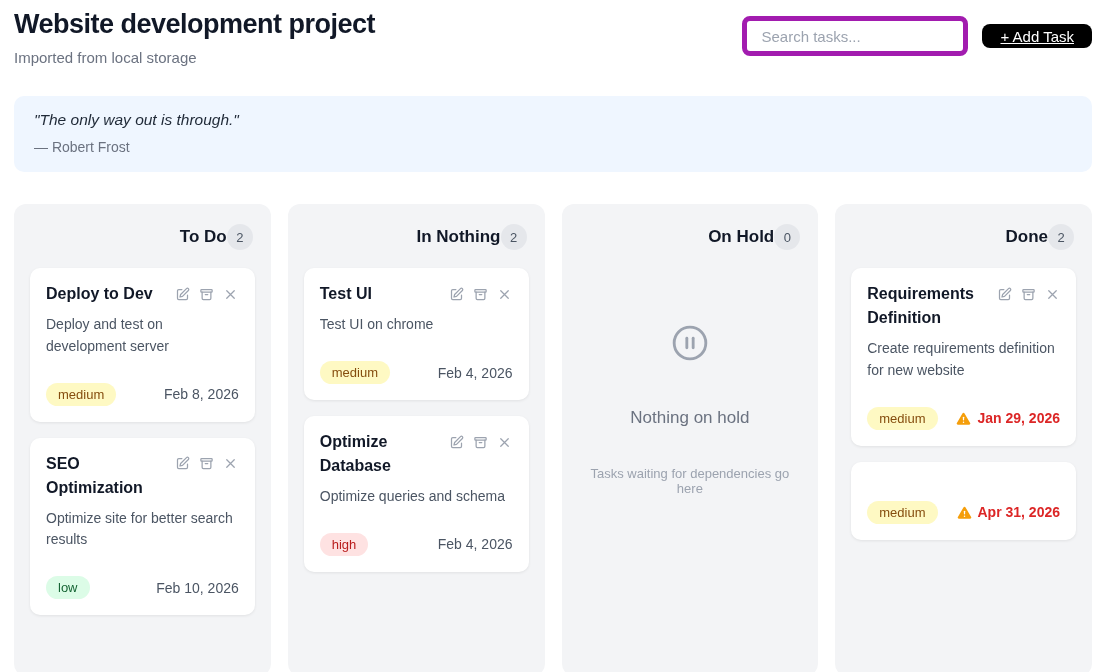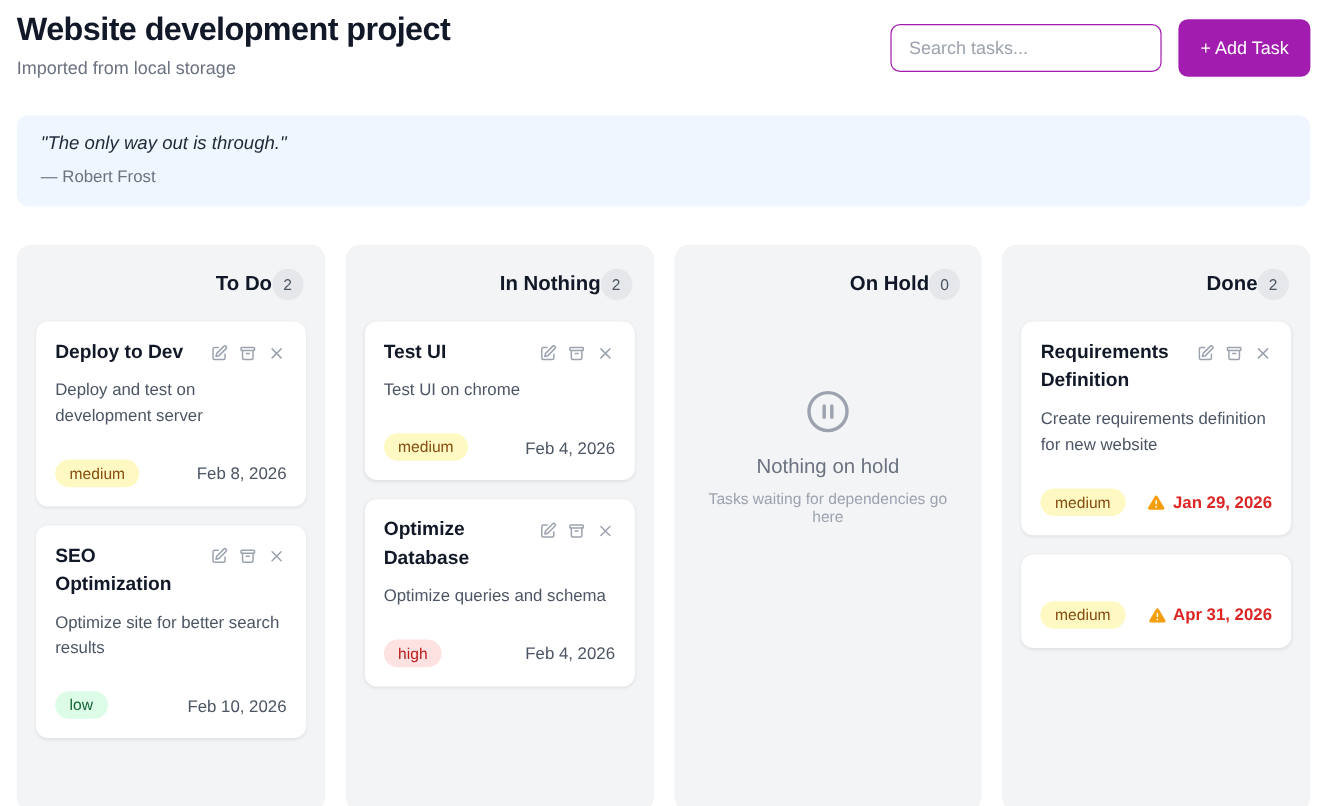--- a/index.html
+++ b/index.html
@@ -12,29 +12,30 @@
   .page { padding: 8px 14px 0 14px; }
 
   
   .header { display: flex; justify-content: space-between; align-items: flex-start; }
   .page-title {
     font-size: 27px; font-weight: bold; color: #111827; letter-spacing: -0.5px; line-height: 1.2;
   }
   .page-subtitle { margin-top: 9px; font-size: 15px; color: #6b7280; }
   .header-actions { display: flex; gap: 14px; margin-top: 8px; align-items: center; }
   .search-input {
-    width: 226px; height: 40px; border: 1px solid #a21caf; border-radius: 8px;
+    width: 226px; height: 40px; border: 5px solid #a21caf; border-radius: 8px;
     padding: 0 14px; font-size: 15px; color: #374151; outline: none;
     font-family: "Liberation Sans", sans-serif; background: #fff;
   }
   .search-input::placeholder { color: #9ca3af; }
   .add-task-btn {
-    height: 48px; padding: 0 18px; background: #a21caf; color: #fff; border: none;
+    height: 24px; padding: 0 18px; background: #000000; color: #fff; border: none;
     border-radius: 8px; font-size: 15px; cursor: pointer; font-family: "Liberation Sans", sans-serif;
     white-space: nowrap;
+    text-decoration: underline;
   }
 
   
   .quote-banner {
     margin-top: 30px; background: #eff6ff; border-radius: 10px; padding: 15px 20px 17px 20px;
   }
   .quote-text { font-style: italic; font-size: 15.5px; color: #1f2937; }
   .quote-author { margin-top: 10px; font-size: 14px; color: #6b7280; }
 
   
@@ -77,21 +78,21 @@
   .priority-high { background: #fee2e2; color: #b91c1c; }
   .due-date { font-size: 14px; color: #4b5563; display: flex; align-items: center; gap: 6px; }
   .warning-icon svg { width: 15px; height: 15px; display: block; }
   .due-date.overdue .due-date-text { color: #dc2626; font-weight: bold; }
 
   
   .empty-state {
     display: none; flex-direction: column; align-items: center; text-align: center;
     padding: 56px 10px 0 10px;
   }
-  .empty-state.visible { display: flex; }
+  .empty-state.visible { display: flex; gap: 29px; }
   .pause-icon { width: 38px; height: 38px; color: #9ca3af; }
   .pause-icon svg { width: 38px; height: 38px; display: block; }
   .empty-title { margin-top: 17px; font-size: 17px; color: #6b7280; }
   .empty-subtitle { margin-top: 9px; font-size: 13px; color: #9ca3af; }
 </style>
 </head>
 <body>
 
 <div class="page">
 

